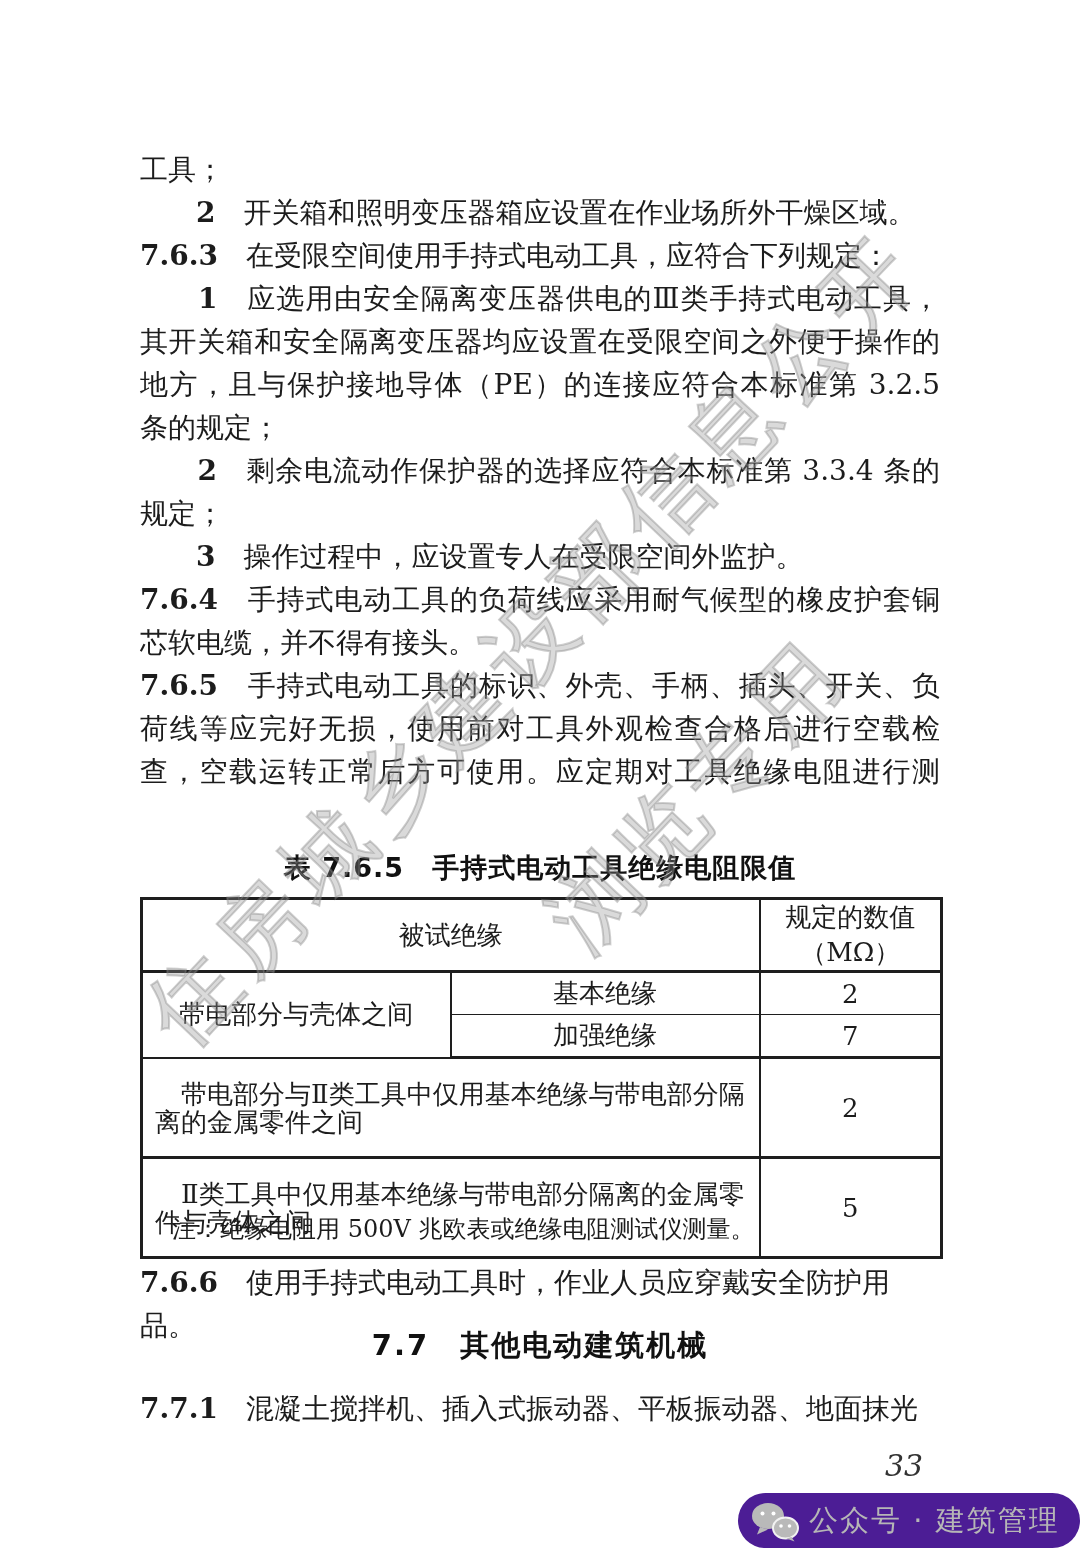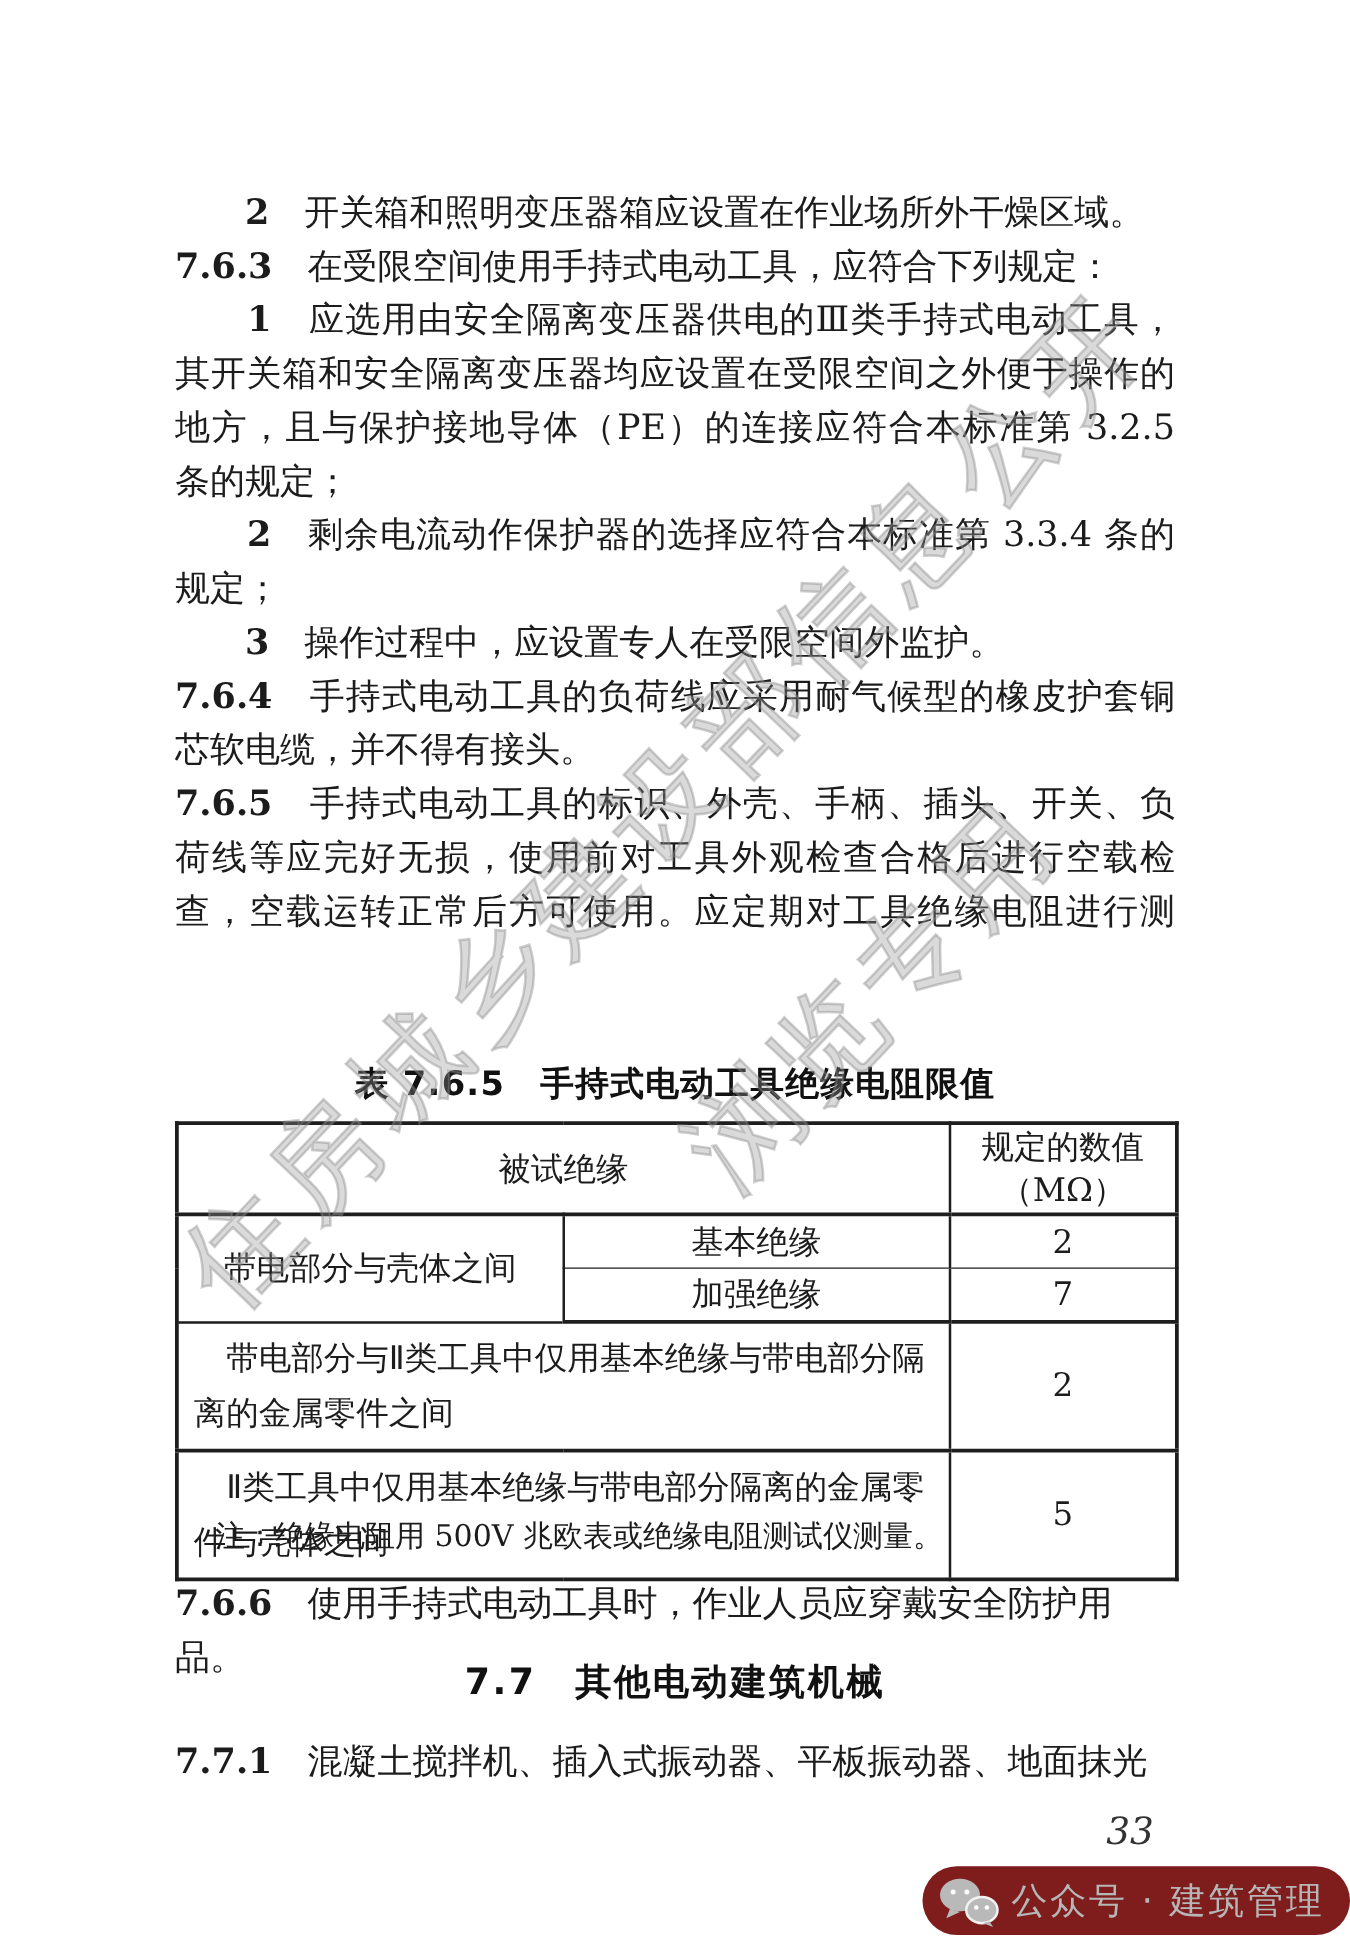--- a/index.html
+++ b/index.html
@@ -35,40 +35,40 @@
   }
   .res-table .h-row td{height:42px;border-bottom-width:3px;text-align:center;}
   .res-table .r1 td{height:41px;}
   .res-table .r2 td{height:41px;border-bottom-width:3px;}
   .res-table .r1 .sub{border-bottom-width:1px;margin-top:12px;}
   .res-table .r2 .sub-top{border-top-width:1px;}
   .res-table .r3 td{height:85px;border-bottom-width:3px;}
   .res-table .r4 td{height:85px;}
   .res-table .center{text-align:center;}
   .res-table .wide{
-    text-align:left;padding:6px 12px 6px 12px;text-indent:26px;line-height:44px;font-family:Liberation Serif, serif;
+    text-align:left;padding:6px 12px 6px 12px;text-indent:26px;line-height:28px;
   }
   
   .table-note{position:absolute;left:172px;top:1213px;font-size:24px;line-height:32px;color:#1c1c1c;}
   
   .section-heading{
     position:absolute;left:140px;top:1323px;width:800px;height:44px;line-height:44px;
     text-align:center;font-family:"DejaVu Sans","Liberation Sans",sans-serif;
     font-weight:700;font-size:29px;letter-spacing:2px;color:#111;
   }
   
   .page-number{
     position:absolute;left:858px;top:1448px;width:92px;height:36px;line-height:36px;
     text-align:center;font-size:30px;font-style:italic;color:#333;
     font-family:"DejaVu Serif","Liberation Serif",serif;
   }
   
   .footer-badge{
     position:absolute;left:738px;top:1493px;width:342px;height:55px;
-    background:#7f1d1d;border-radius:28px;
+    background:#4c1d95;border-radius:28px;
     display:flex;align-items:center;gap:9px;
     padding-left:12px;box-sizing:border-box;
   }
   .footer-badge .badge-label{
     color:#b6b6b6;font-size:29px;letter-spacing:2px;
     font-family:"DejaVu Sans","Liberation Sans",sans-serif;
   }
   
   .watermark{
     position:absolute;pointer-events:none;white-space:nowrap;
@@ -80,20 +80,21 @@
   }
   .wm1{left:-4px;top:588px;width:1068px;letter-spacing:10px;transform:rotate(-46.5deg);}
   .wm2{left:507px;top:743px;width:376px;letter-spacing:8px;transform:rotate(-46.5deg);}
 </style>
 </head>
 <body>
 
 <div class="page">
 
   <div class="body-lines" style="top:148px">
+      <div class="line"><span>工具；</span></div>
       <div class="line"><span>　　</span><span class="b">2</span><span>　开关箱和照明变压器箱应设置在作业场所外干燥区域。</span></div>
       <div class="line"><span class="b">7.6.3</span><span>　在受限空间使用手持式电动工具，应符合下列规定：</span></div>
       <div class="line justify"><span>　　</span><span class="b">1</span><span>　应选用由安全隔离变压器供电的Ⅲ类手持式电动工具，</span></div>
       <div class="line justify"><span>其开关箱和安全隔离变压器均应设置在受限空间之外便于操作的</span></div>
       <div class="line justify"><span>地方，且与保护接地导体（PE）的连接应符合本标准第 3.2.5</span></div>
       <div class="line"><span>条的规定；</span></div>
       <div class="line justify"><span>　　</span><span class="b">2</span><span>　剩余电流动作保护器的选择应符合本标准第 3.3.4 条的</span></div>
       <div class="line"><span>规定；</span></div>
       <div class="line"><span>　　</span><span class="b">3</span><span>　操作过程中，应设置专人在受限空间外监护。</span></div>
       <div class="line justify"><span class="b">7.6.4</span><span>　手持式电动工具的负荷线应采用耐气候型的橡皮护套铜</span></div>

